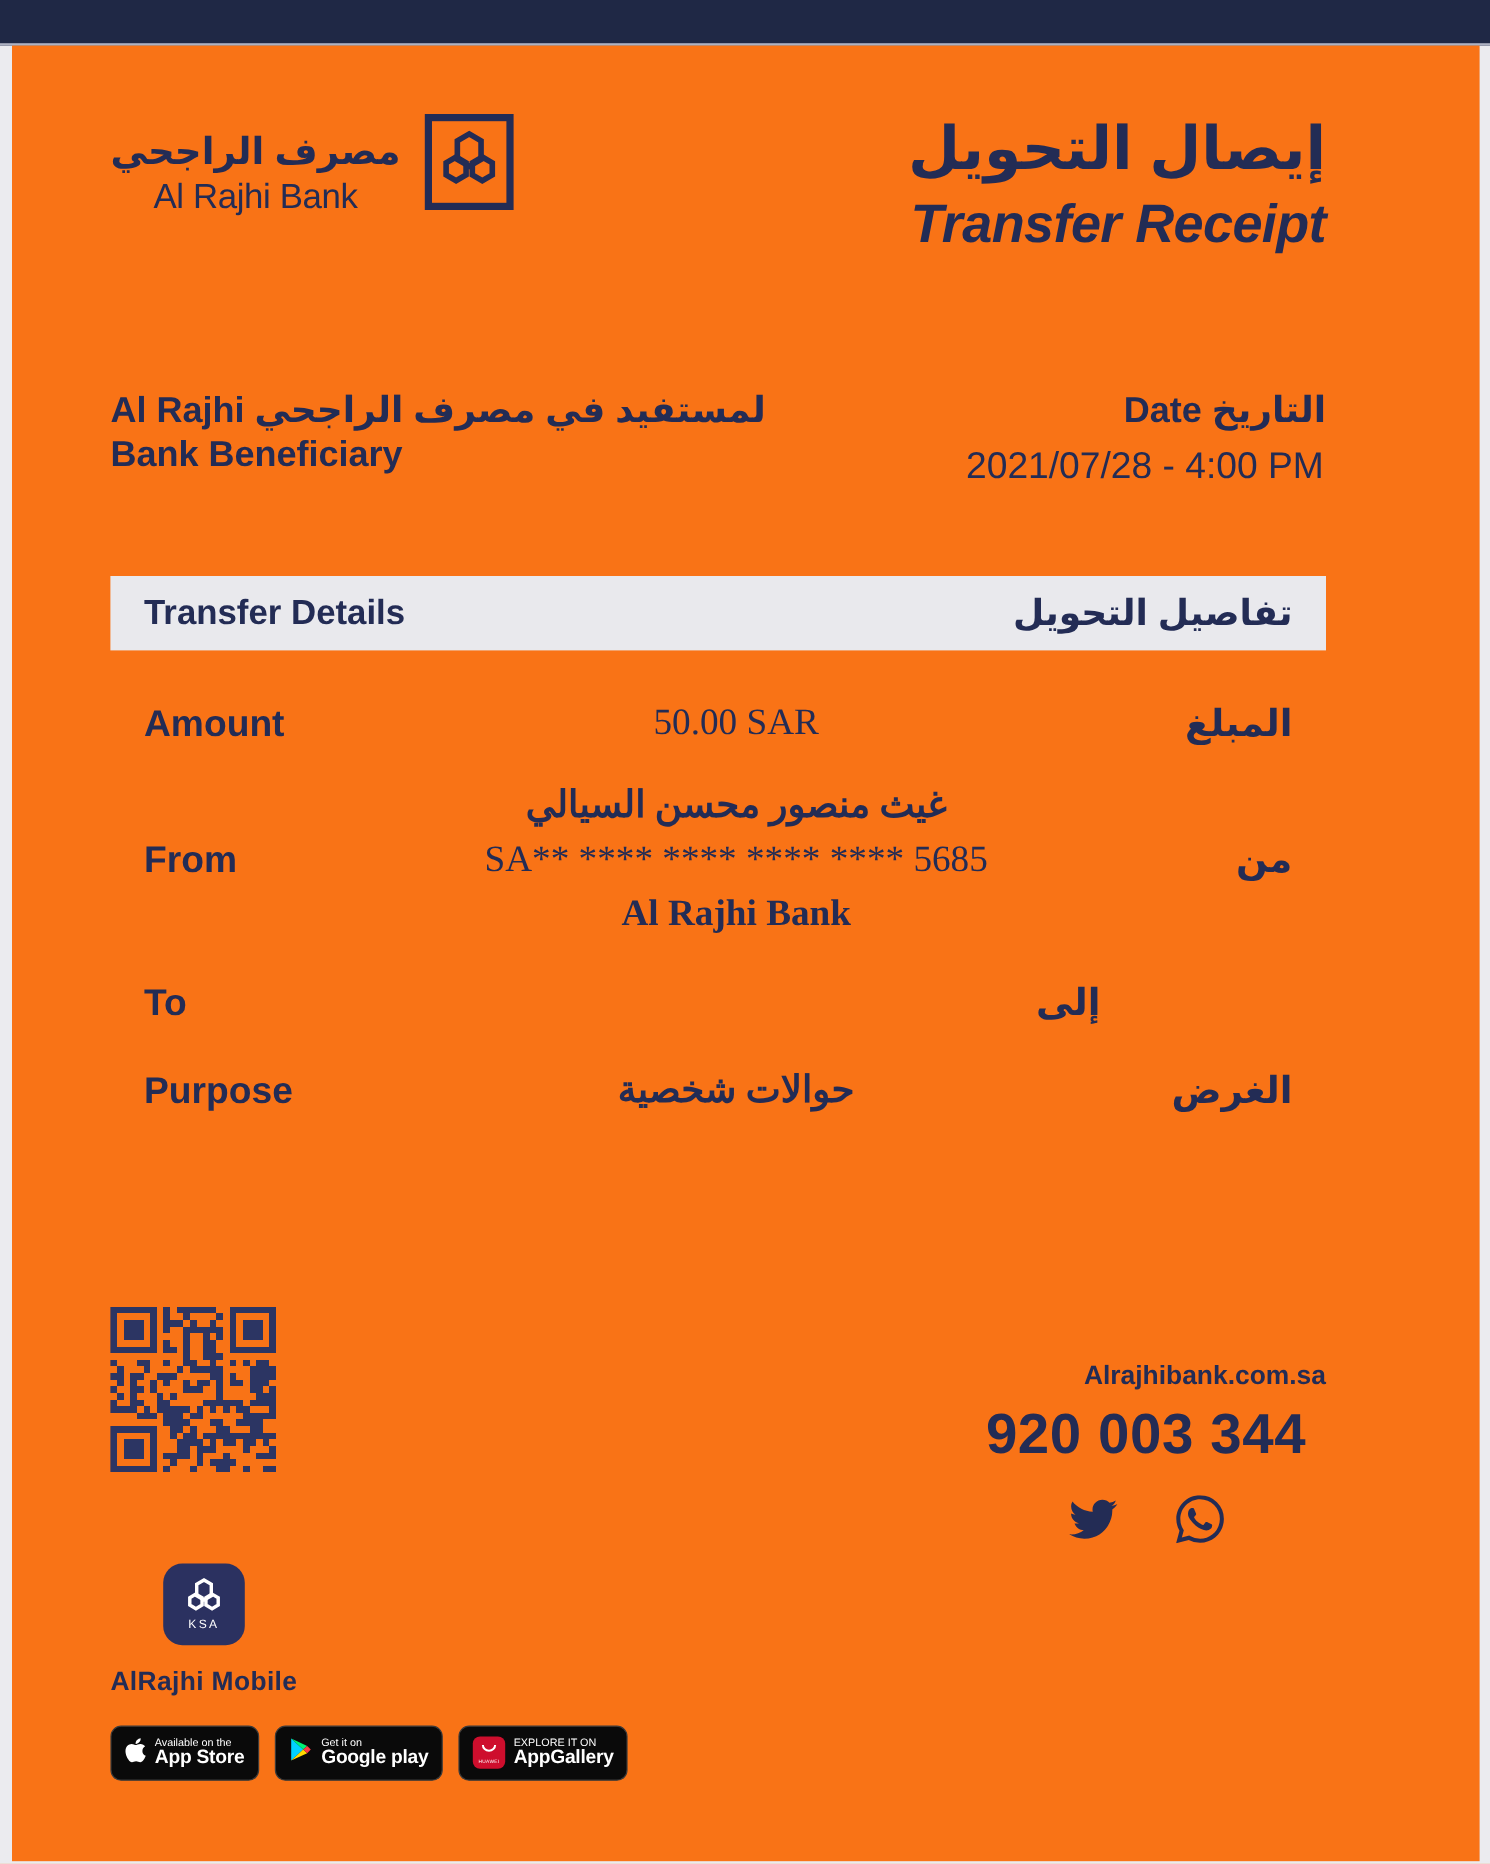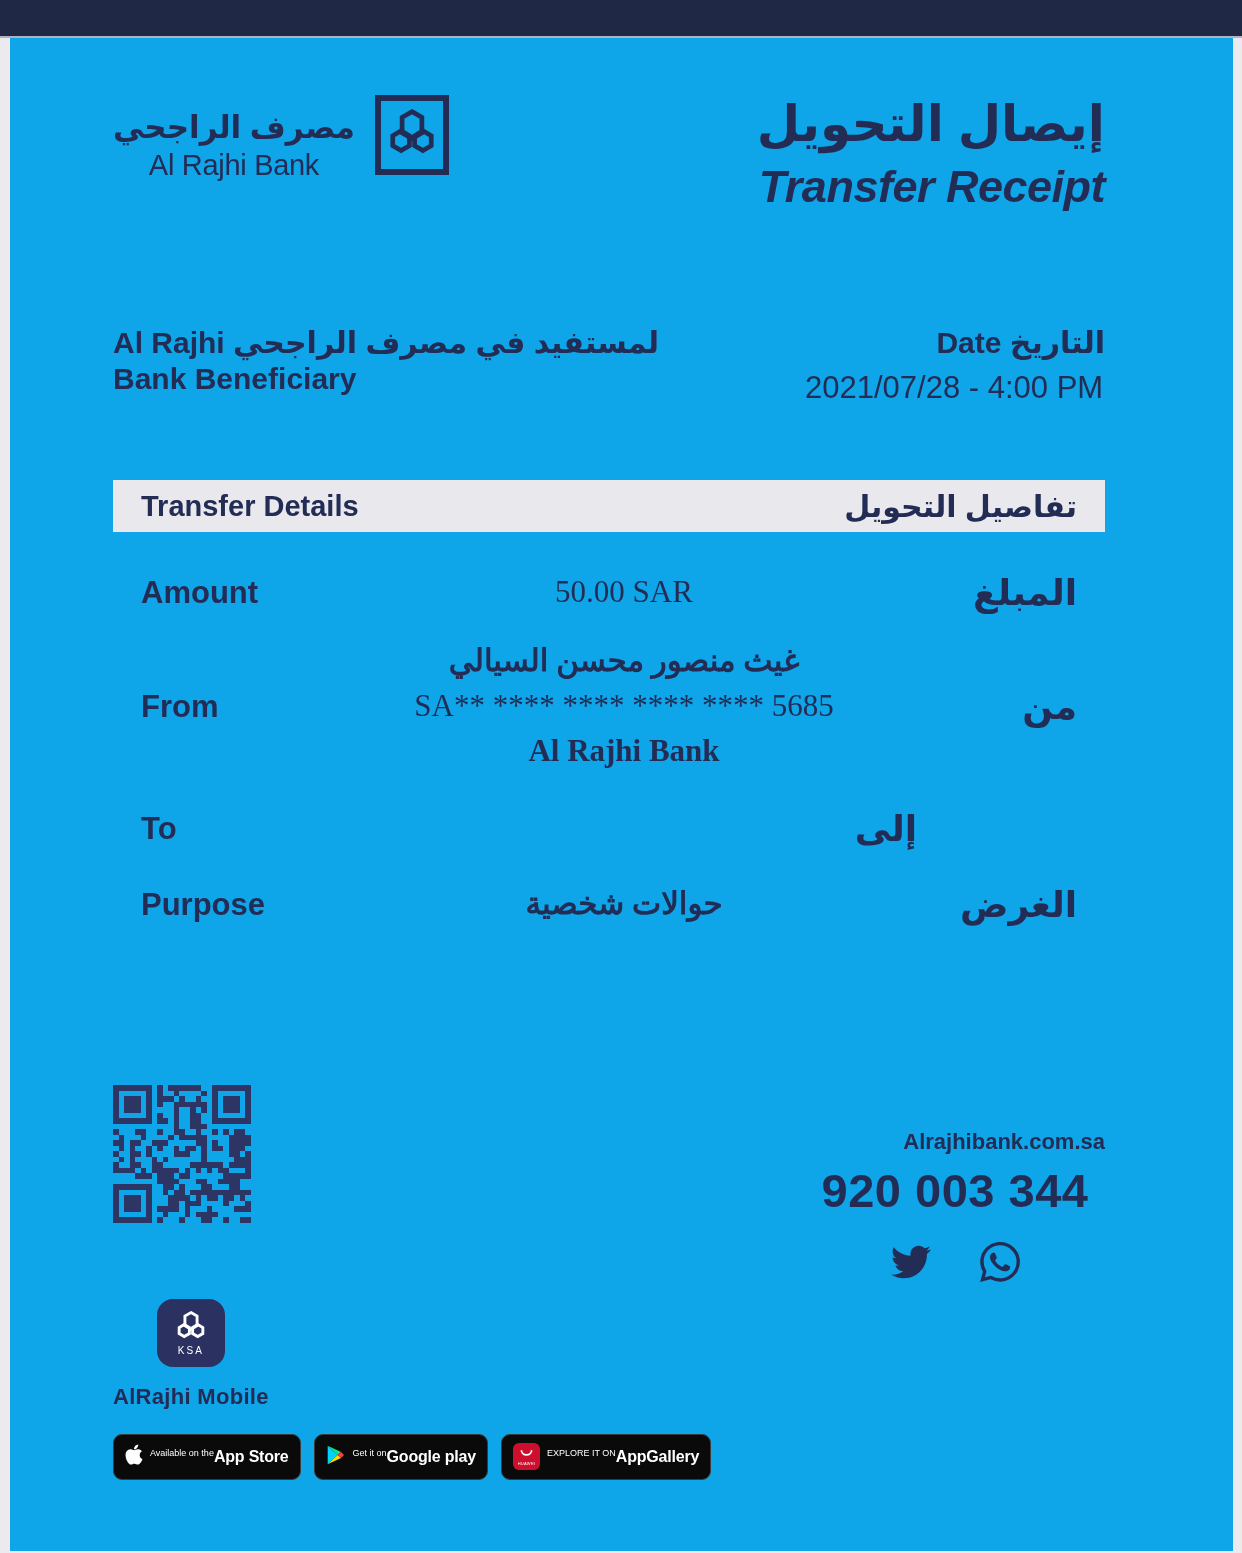--- a/index.html
+++ b/index.html
@@ -1,20 +1,20 @@
 <!DOCTYPE html>
 <html lang="en"><head>
 <meta charset="utf-8">
 <style>
   * { margin:0; padding:0; box-sizing:border-box; }
   html,body { background:#ebebef; }
   body { font-family:"Liberation Sans","DejaVu Sans",sans-serif; color:#232C55; }
   .screen { position:relative; width:1242px; height:1553px; background:#ebebef; overflow:hidden; }
   .topbar { width:100%; height:38px; background:#1F2845; border-bottom:2px solid #aeb2c2; }
-  .page { margin:0 9px 2px 10px; height:1513px; background:#0ea5e9; padding:57px 128px 0 103px; }
+  .page { margin:0 9px 2px 10px; height:1513px; background:#f97316; padding:57px 128px 0 82px; }
 
   
   .header-row { display:flex; justify-content:space-between; align-items:flex-start; }
   .brand { display:flex; gap:20px; align-items:flex-start; }
   .brand-text { text-align:center; padding-top:14px; }
   .brand-ar { font-size:31px; font-weight:700; direction:rtl; }
   .brand-en { font-size:29px; font-weight:500; margin-top:3px; letter-spacing:-0.3px; }
   .brand-mark { width:74px; height:80px; border:6px solid #232C55; display:flex; align-items:center; justify-content:center; }
   .titles { text-align:right; }
   .title-ar { font-size:50px; font-weight:700; direction:rtl; }
@@ -22,45 +22,45 @@
 
   
   .meta-row { display:flex; justify-content:space-between; margin-top:112px; }
   .beneficiary { width:588px; font-size:30px; font-weight:600; direction:rtl; text-align:left; line-height:1.2; }
   .date-block { width:300px; }
   .date-label { font-size:30px; font-weight:700; direction:rtl; text-align:right; }
   .date-value { font-size:31px; font-weight:500; direction:ltr; text-align:left; line-height:1.3; margin-top:8px; }
 
   
   .details { margin-top:72px; }
-  .details-header { background:#E9E9ED; height:52px; padding:0 28px; display:flex; align-items:center; justify-content:space-between; }
+  .details-header { background:#E9E9ED; height:62px; padding:0 28px; display:flex; align-items:center; justify-content:space-between; }
   .dh-en { font-size:29px; font-weight:700; }
   .dh-ar { font-size:30px; font-weight:700; direction:rtl; }
   .detail-row { display:grid; grid-template-columns:190px 1fr 160px; align-items:center; padding:0 28px; }
   .row-amount { margin-top:38px; }
   .row-from { margin-top:24px; }
   .row-to { margin-top:34px; }
   .row-purpose { margin-top:32px; }
   .label-en { font-size:31px; font-weight:700; text-align:left; }
-  .label-ar { font-size:36px; font-weight:700; text-align:right; direction:rtl; }
+  .label-ar { font-size:31px; font-weight:700; text-align:right; direction:rtl; }
   .values { text-align:center; font-size:31px; line-height:1.45; font-weight:500;font-family:Liberation Serif, serif; }
   .v-ar { direction:rtl; font-weight:600; }
   .v-en-bold { font-weight:700; }
 
   
   .footer { display:flex; justify-content:space-between; margin-top:158px; }
   .apps-row { display:flex; gap:62px; align-items:flex-start;flex-direction:column; }
   .qr { width:138px; height:138px; }
   .app-block { display:flex; flex-direction:column; align-items:center; margin-top:14px; }
   .app-icon { width:68px; height:68px; background:#2B3160; border-radius:16px; display:flex; flex-direction:column; align-items:center; justify-content:center; }
   .ksa { color:#ffffff; font-size:10px; letter-spacing:2px; margin-top:1px; font-weight:500; }
   .app-name { margin-top:17px; font-size:22px; font-weight:600; letter-spacing:0.3px; }
   .badges-row { display:flex; gap:13px; margin-top:24px; }
   .badge { height:46px; background:#0A0A0A; border-radius:9px; color:#ffffff; display:flex; align-items:center; padding:0 11px; gap:7px; border:1px solid #3a3a3a; }
-  .badge-text { display:flex; flex-direction:row; justify-content:center; line-height:1.05; }
+  .badge-text { display:flex; flex-direction:column; justify-content:center; line-height:1.05; }
   .badge-line1 { font-size:9px; }
   .badge-line2 { font-size:16px; font-weight:600; letter-spacing:-0.2px; }
   .ag-icon { width:27px; height:27px; background:#CE0E2D; border-radius:6px; display:flex; flex-direction:column; align-items:center; justify-content:center; }
   .ag-icon .hw { color:#fff; font-size:4px; letter-spacing:0.3px; }
   .footer-right { width:300px; text-align:center; margin-top:44px; }
   .website { font-size:22px; font-weight:700;text-align:right; }
   .phone { font-size:47px; font-weight:700; margin-top:8px; letter-spacing:0.5px; }
   .socials { display:flex; justify-content:center; gap:48px; margin-top:24px; align-items:center; }
 </style>
 </head>

